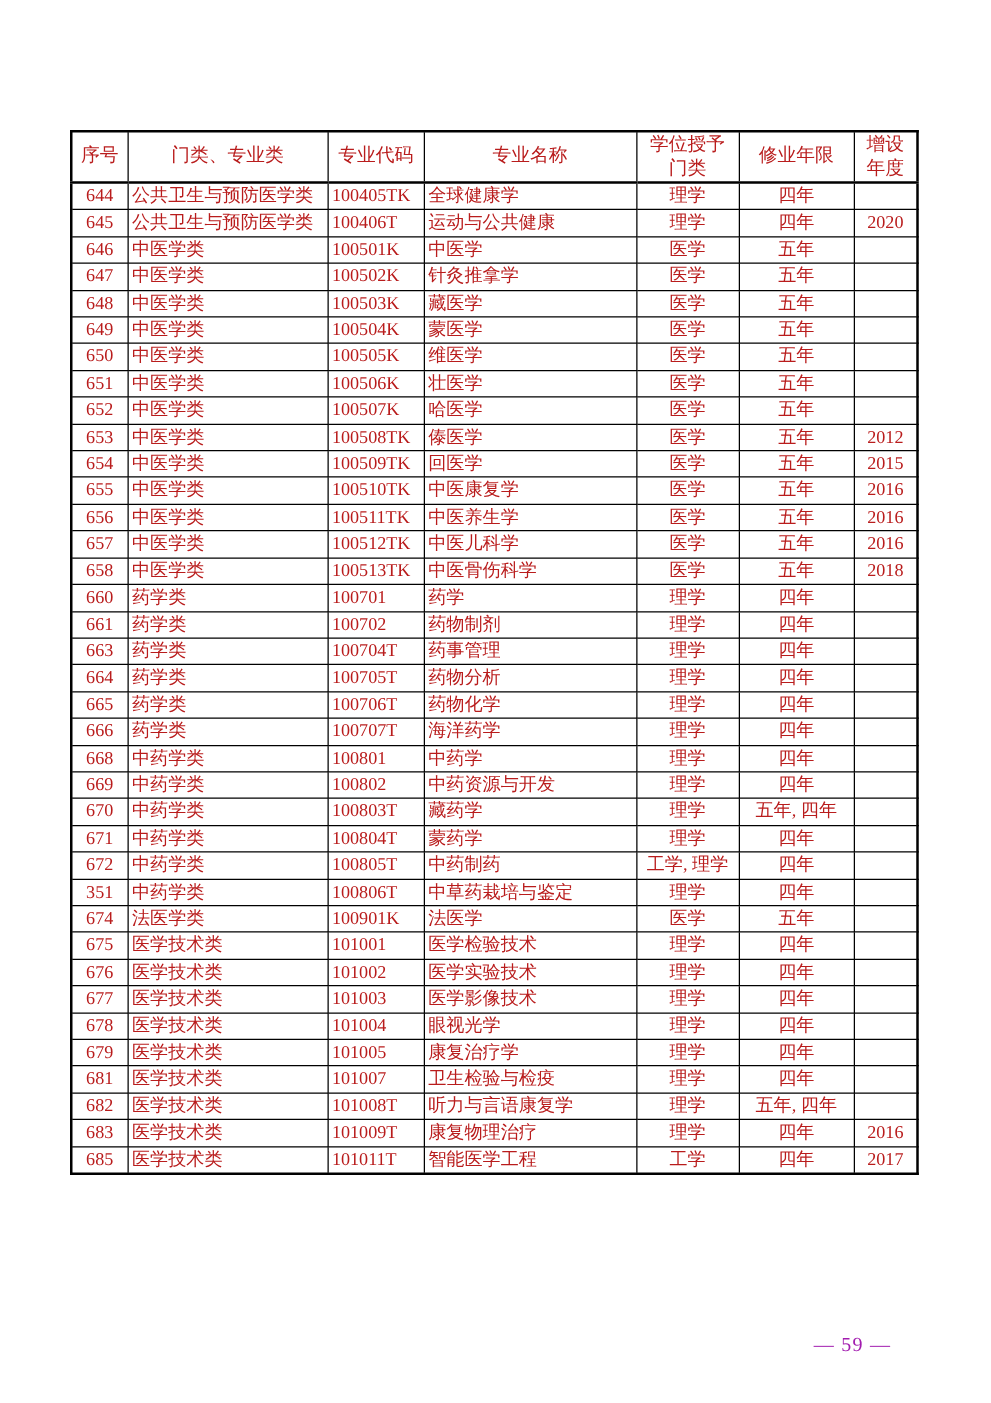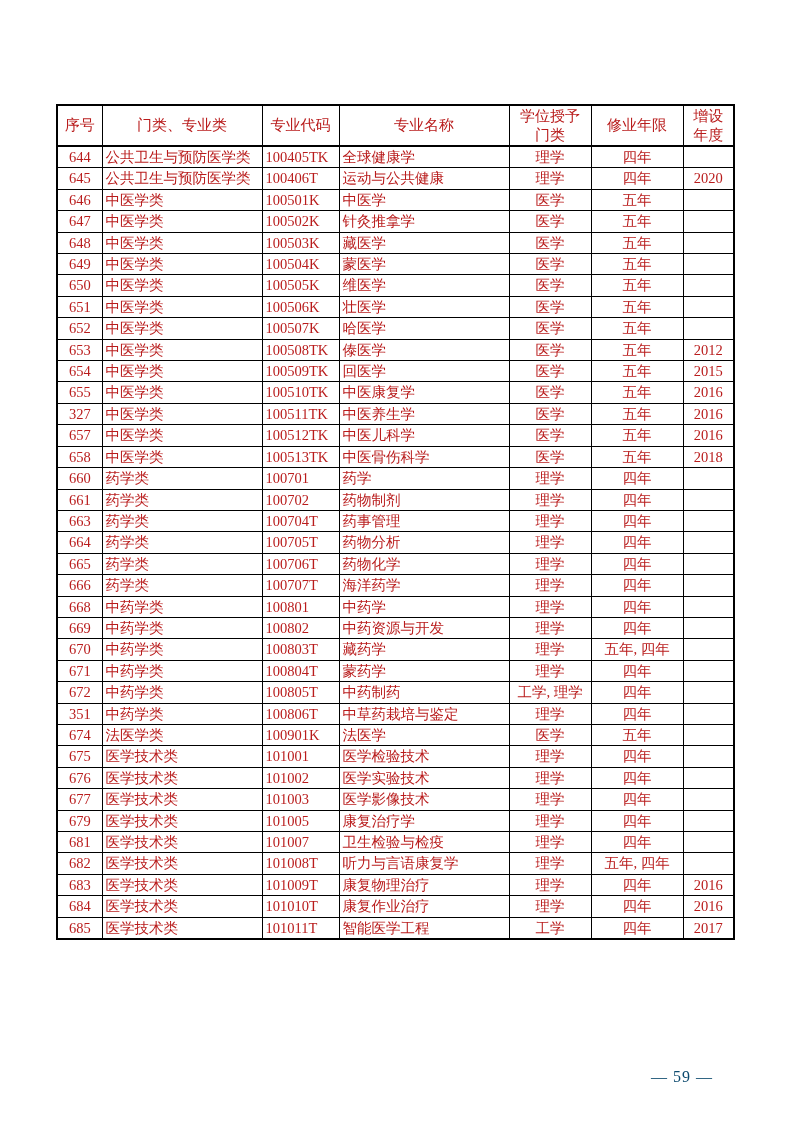--- a/index.html
+++ b/index.html
@@ -65,21 +65,21 @@
   table.majors tbody td:nth-child(3),
   table.majors tbody td:nth-child(4) {
     text-align: left;
   }
   .pageno {
     position: absolute;
     top: 1068px;
     right: 80px;
     font-size: 16px;
     letter-spacing: 1px;
-    color: #0c4a6e;
+    color: #a21caf;
   }
 </style>
 </head>
 <body>
 
 <div class="sheet">
 
   <table class="majors">
     <colgroup>
       <col style="width:45px">
@@ -207,21 +207,21 @@
         <tr>
           <td>655</td>
           <td>中医学类</td>
           <td>100510TK</td>
           <td>中医康复学</td>
           <td>医学</td>
           <td>五年</td>
           <td>2016</td>
         </tr>
         <tr>
-          <td>327</td>
+          <td>656</td>
           <td>中医学类</td>
           <td>100511TK</td>
           <td>中医养生学</td>
           <td>医学</td>
           <td>五年</td>
           <td>2016</td>
         </tr>
         <tr>
           <td>657</td>
           <td>中医学类</td>
@@ -378,20 +378,29 @@
         <tr>
           <td>677</td>
           <td>医学技术类</td>
           <td>101003</td>
           <td>医学影像技术</td>
           <td>理学</td>
           <td>四年</td>
           <td></td>
         </tr>
         <tr>
+          <td>678</td>
+          <td>医学技术类</td>
+          <td>101004</td>
+          <td>眼视光学</td>
+          <td>理学</td>
+          <td>四年</td>
+          <td></td>
+        </tr>
+        <tr>
           <td>679</td>
           <td>医学技术类</td>
           <td>101005</td>
           <td>康复治疗学</td>
           <td>理学</td>
           <td>四年</td>
           <td></td>
         </tr>
         <tr>
           <td>681</td>
@@ -409,29 +418,20 @@
           <td>听力与言语康复学</td>
           <td>理学</td>
           <td>五年, 四年</td>
           <td></td>
         </tr>
         <tr>
           <td>683</td>
           <td>医学技术类</td>
           <td>101009T</td>
           <td>康复物理治疗</td>
-          <td>理学</td>
-          <td>四年</td>
-          <td>2016</td>
-        </tr>
-        <tr>
-          <td>684</td>
-          <td>医学技术类</td>
-          <td>101010T</td>
-          <td>康复作业治疗</td>
           <td>理学</td>
           <td>四年</td>
           <td>2016</td>
         </tr>
         <tr>
           <td>685</td>
           <td>医学技术类</td>
           <td>101011T</td>
           <td>智能医学工程</td>
           <td>工学</td>

